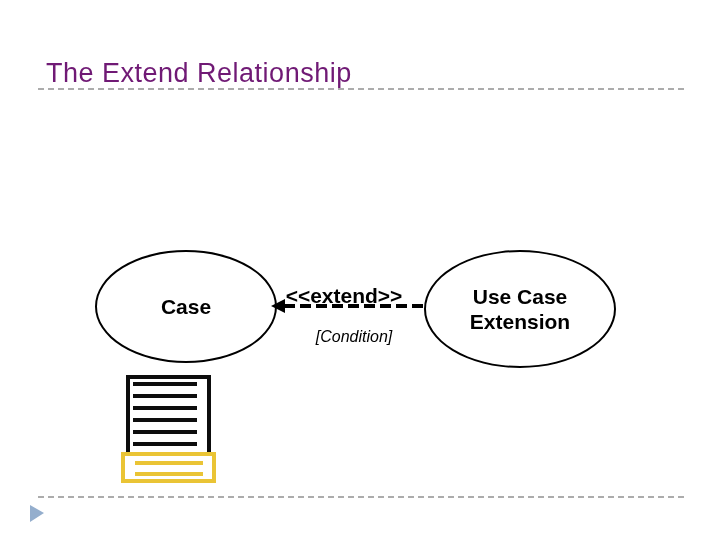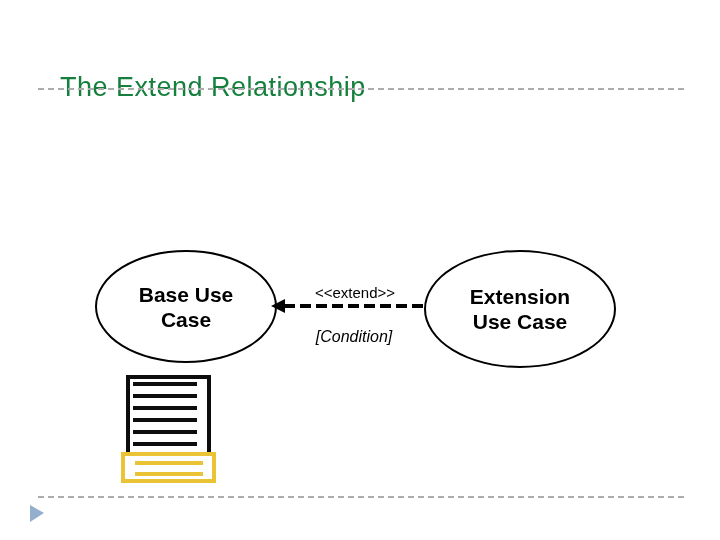--- a/index.html
+++ b/index.html
@@ -8,24 +8,24 @@
     width: 720px;
     height: 540px;
     background: #ffffff;
     overflow: hidden;
     font-family: "Liberation Sans", sans-serif;
   }
   .title {
     position: absolute;
     left: 43px;
     top: 55px;
-    margin: 17px;
+    margin: 3px;
     font-size: 27px;
     font-weight: 400;
-    color: #15803d;
+    color: #701a75;
     letter-spacing: 0.5px;
     white-space: nowrap;
   }
   .divider {
     position: absolute;
     left: 38px;
     width: 648px;
     height: 2px;
     background: repeating-linear-gradient(90deg, #ACACAC 0 6px, transparent 6px 10px);
   }
@@ -66,26 +66,26 @@
     left: 271px;
     top: 299px;
     width: 0;
     height: 0;
     border-top: 7px solid transparent;
     border-bottom: 7px solid transparent;
     border-right: 14px solid #000000;
   }
   .stereotype {
     position: absolute;
-    left: 281px;
+    left: 270px;
     top: 284px;
     width: 148px;
     text-align: center;
-    font-size: 15px;
-    font-weight: 400;
+    font-size: 21px;
+    font-weight: 700;
     color: #000000;
     white-space: nowrap;
   }
   .condition {
     position: absolute;
     left: 280px;
     top: 328px;
     width: 148px;
     text-align: center;
     font-size: 16px;
@@ -143,27 +143,26 @@
 </style>
 </head>
 <body>
 
 <div class="slide">
 
   <h1 class="title">The Extend Relationship</h1>
   <div class="divider top"></div>
 
   <div class="ellipse base">
-    <span class="lbl">Base Use</span>
     <span class="lbl">Case</span>
   </div>
 
   <div class="ellipse ext">
+    <span class="lbl">Use Case</span>
     <span class="lbl">Extension</span>
-    <span class="lbl">Use Case</span>
   </div>
 
   <div class="stereotype">&lt;&lt;extend&gt;&gt;</div>
   <div class="arrow-line"></div>
   <div class="arrow-head"></div>
   <div class="condition">[Condition]</div>
 
   <div class="doc-body">
     <div class="doc-line"></div>
     <div class="doc-line"></div>

